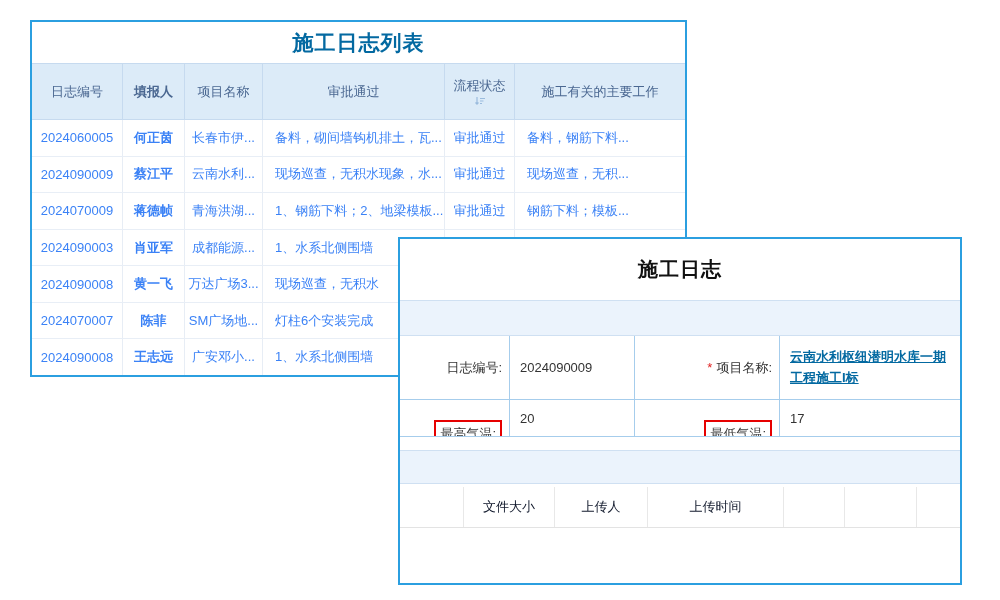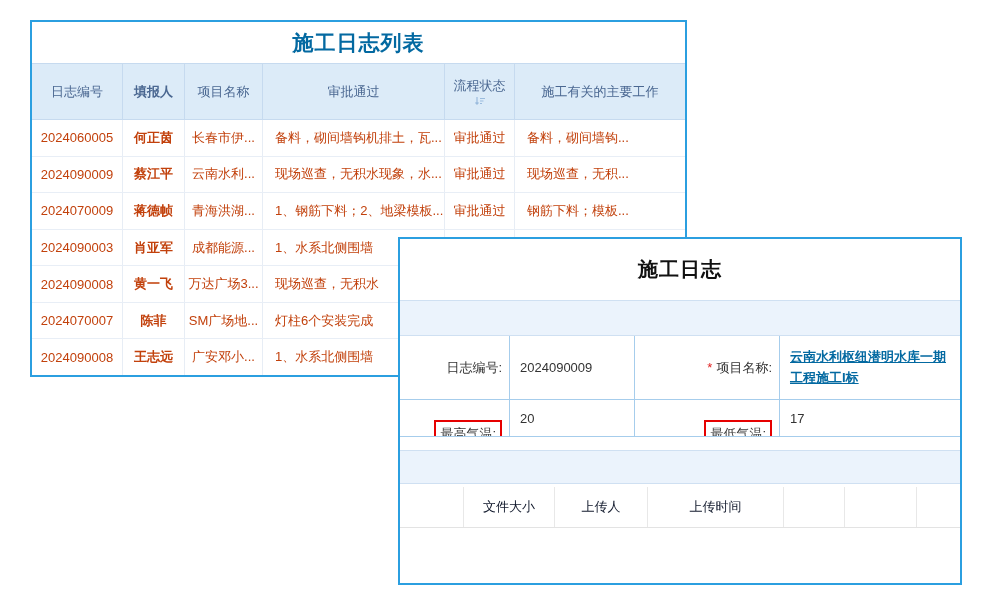--- a/index.html
+++ b/index.html
@@ -15,21 +15,21 @@
   .list-header { height:57px; display:flex; background:#dcebf8;
     border-top:1px solid #c6daef; border-bottom:1px solid #c6daef; }
   .list-header .cell { display:flex; flex-direction:column; align-items:center;
     justify-content:center; color:#4a6791; font-size:13px; text-align:center;
     border-right:1px solid #c6daef; line-height:1.35; padding:0 6px; }
   .list-header .cell:last-child { border-right:none; }
   .list-body { flex:1; display:flex; flex-direction:column; }
   .list-row { flex:1; display:flex; border-bottom:1px solid #e8eef6; }
   .list-row:last-child { border-bottom:none; }
   .list-row .cell { display:flex; align-items:center; border-right:1px solid #e7edf5;
-    font-size:13px; color:#c2410c; overflow:hidden; white-space:nowrap; }
+    font-size:13px; color:#3b82f6; overflow:hidden; white-space:nowrap; }
   .list-row .cell:last-child { border-right:none; }
   .c1 { width:91px; } .c2 { width:62px;font-weight:bold; } .c3 { width:78px; }
   .c4 { width:182px; } .c5 { width:70px; } .c6 { flex:1; }
   .cell.center { justify-content:center; }
   .cell.padl { padding-left:12px; }
   .blue-text { color:#3f8ee0; }
   .green-text { color:#23a24d; justify-content:center; }
   .sort-icon { margin-top:2px; opacity:.85; }
 
   
@@ -87,21 +87,21 @@
       <div class="cell c6">施工有关的主要工作</div>
     </div>
 
     <div class="list-body">
       <div class="list-row">
         <div class="cell c1 center blue-text">2024060005</div>
         <div class="cell c2 center blue-text">何正茵</div>
         <div class="cell c3 center blue-text">长春市伊...</div>
         <div class="cell c4 padl">备料，砌间墙钩机排土，瓦...</div>
         <div class="cell c5 green-text">审批通过</div>
-        <div class="cell c6 padl">备料，砌间墙钩...</div>
+        <div class="cell c6 padl">备料，钢筋下料...</div>
       </div>
       <div class="list-row">
         <div class="cell c1 center blue-text">2024090009</div>
         <div class="cell c2 center blue-text">蔡江平</div>
         <div class="cell c3 center blue-text">云南水利...</div>
         <div class="cell c4 padl">现场巡查，无积水现象，水...</div>
         <div class="cell c5 green-text">审批通过</div>
         <div class="cell c6 padl">现场巡查，无积...</div>
       </div>
       <div class="list-row">

